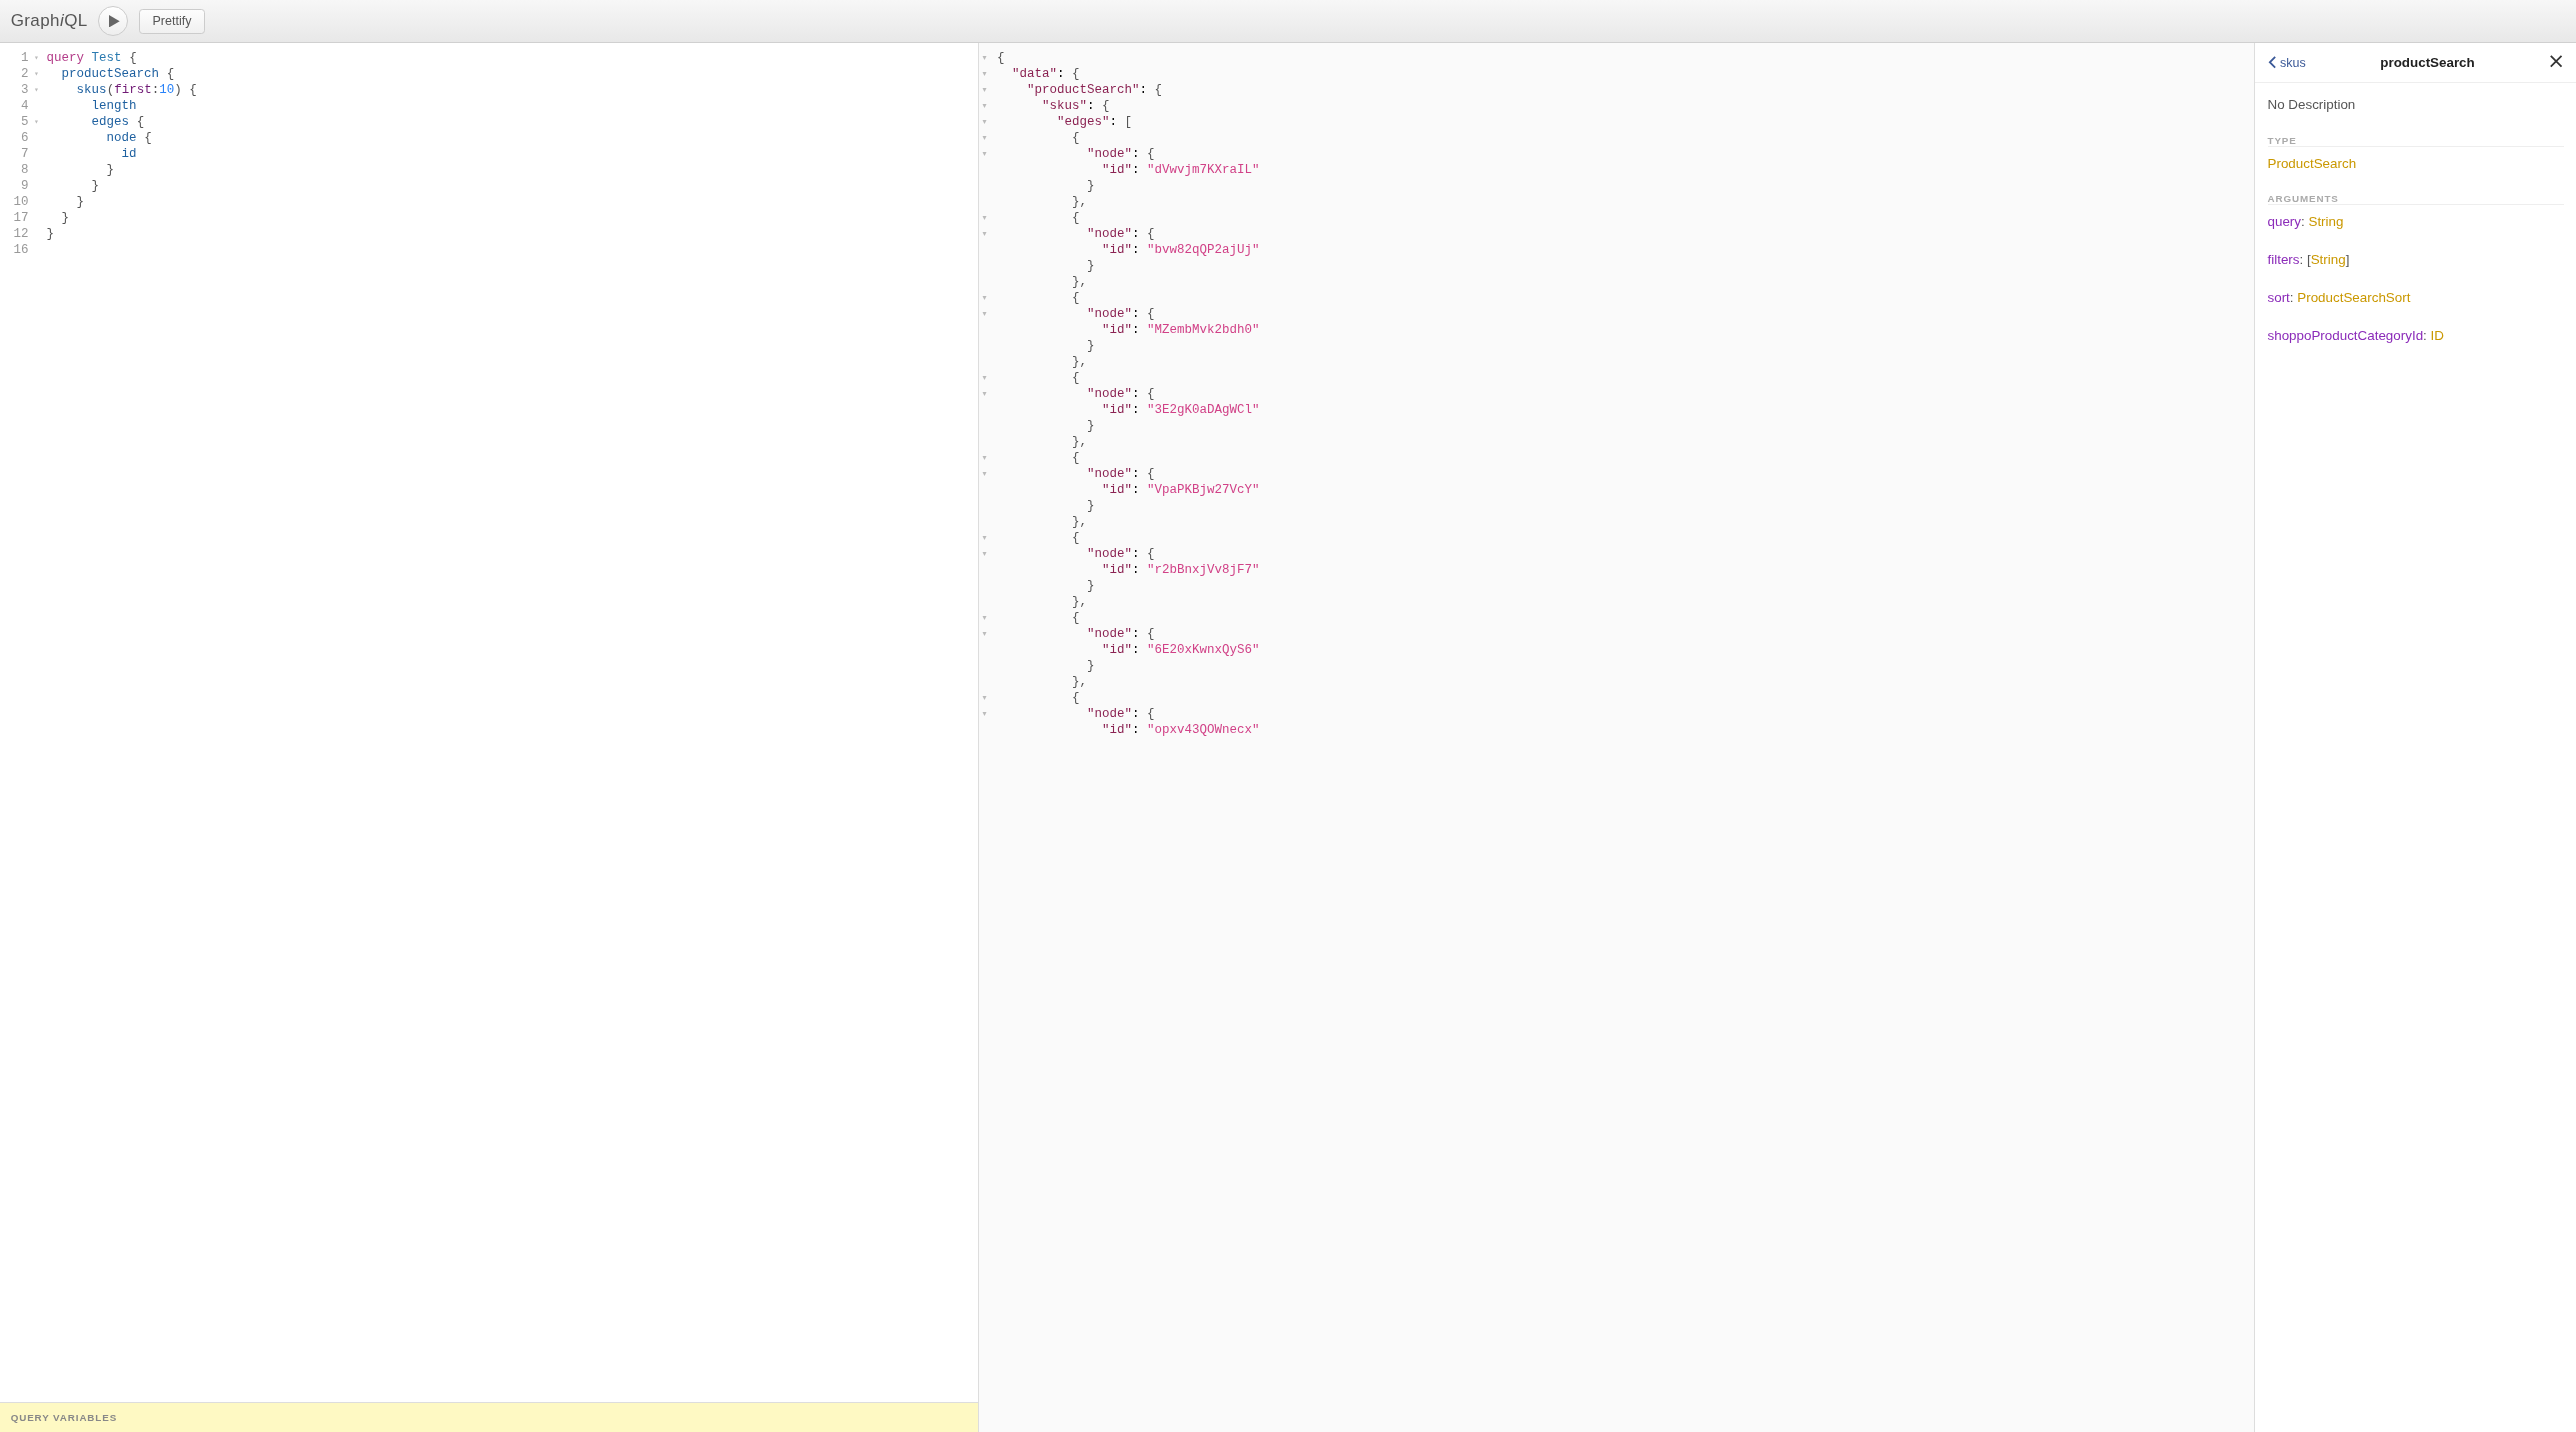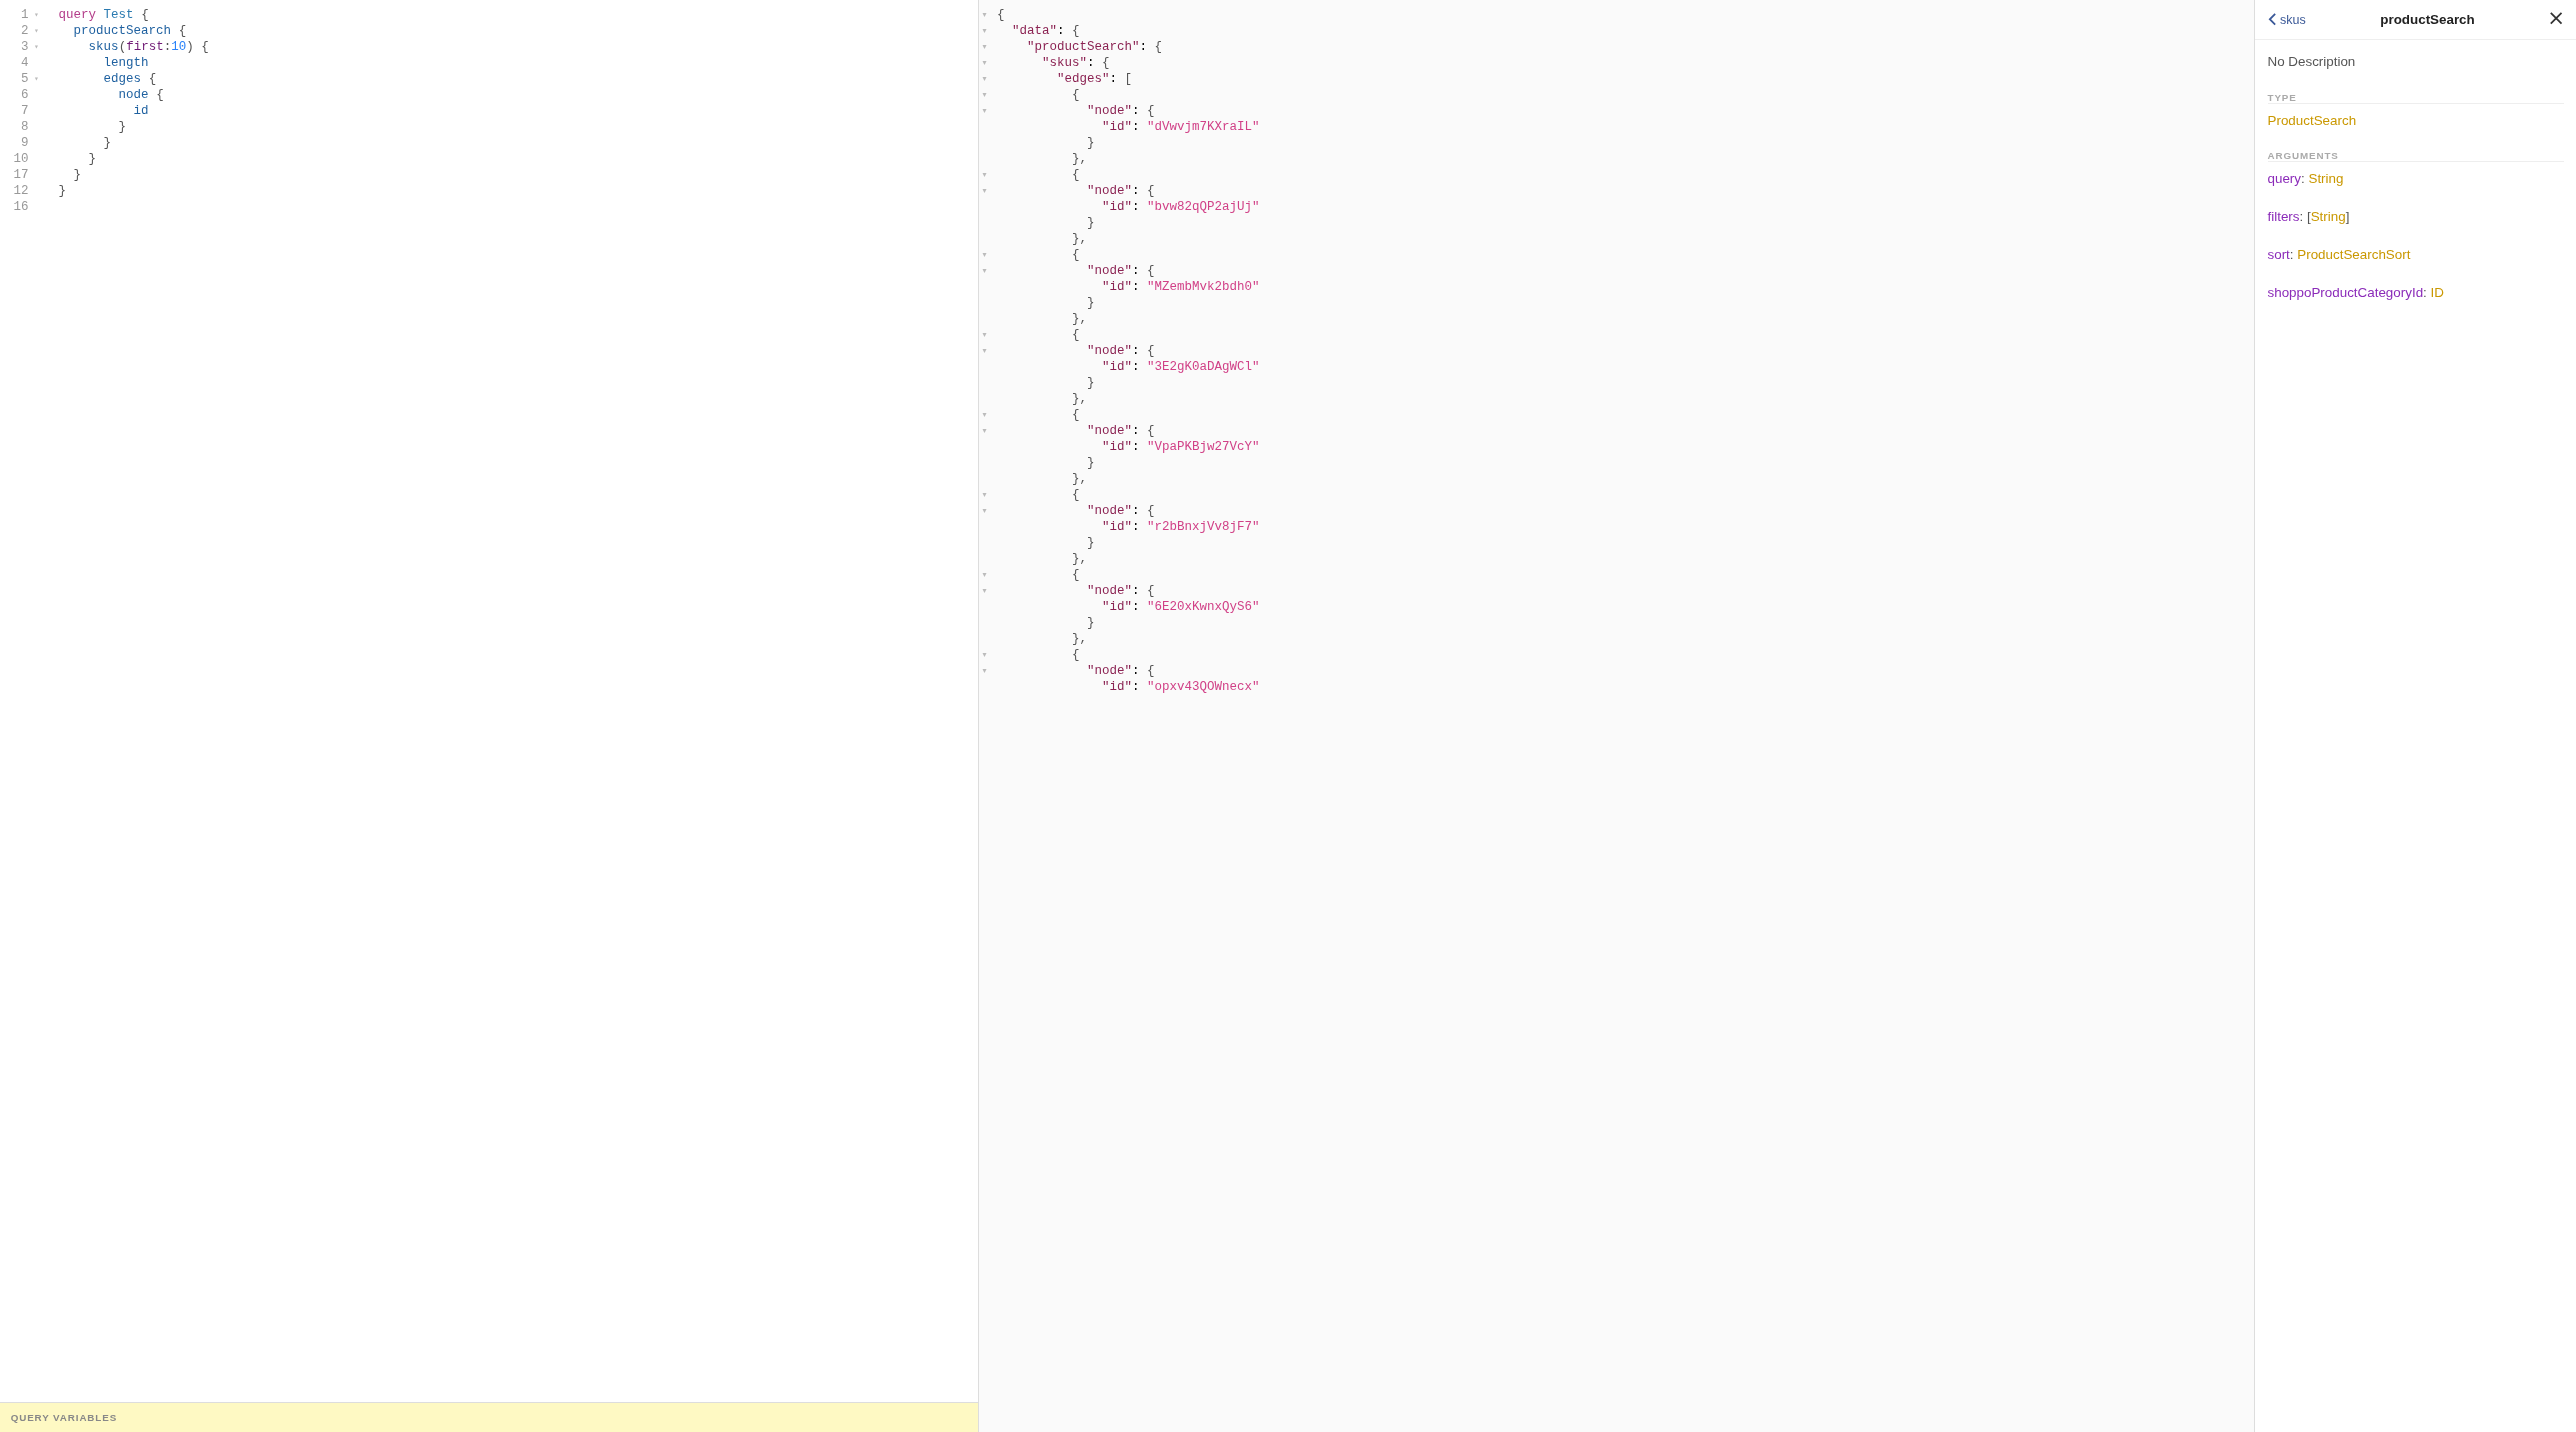--- a/index.html
+++ b/index.html
@@ -16,21 +16,21 @@
     .main { display: flex; flex: 1; overflow: hidden; }
 
     .editor-pane { width: 38%; display: flex; flex-direction: column; border-right: 0.9px solid #ddd; background: #fff; }
     .editor-scroll { flex: 1; overflow: auto; position: relative; }
     .code-container { display: flex; font-family: Menlo, Monaco, "Courier New", monospace; font-size: 12.5px; line-height: 16px; padding: 7.2px 0; }
     .gutter { width: 34px; text-align: right; color: #999; user-select: none; padding-right: 1.8px; }
     .gutter div { padding-right: 3.6px; }
     .fold-col { width: 9px; color: #bbb; font-size: 8px; user-select: none; }
     .fold-col div { height: 16px; display: flex; align-items: center; }
     .code-lines { flex: 1; padding-left: 3.6px; white-space: pre; }
-    .code-lines div { height: 16px; margin-left: 12px; }
+    .code-lines div { height: 16px; }
 
     .kw { color: #b33c89; }
     .def { color: #2a7ab0; }
     .attr { color: #701a75; }
     .prop { color: #1f61a0; }
     .num { color: #2882f9; }
     .punc { color: #555; }
     .brace { color: #555; }
 
     .query-vars { border-top: 0.9px solid #ddd; padding: 9px 10.7px; font-size: 9.8px; letter-spacing: 0.9px; color: #888; text-transform: uppercase; font-weight: 600; background: #fef9c3; cursor: row-resize; }
@@ -57,20 +57,31 @@
     .docs-arg-list { display: flex; flex-direction: column; gap: 23px; font-size: 13.4px; }
     .arg-name { color: #8b2bb9; }
     .arg-colon { color: #555; }
     .arg-type { color: #ca9800; cursor: pointer; }
     .arg-bracket { color: #555; }
   </style>
 </head>
 <body>
 
 <div class="app">
+  <div class="toolbar">
+    <div class="logo">
+      <span>Graph</span><i>i</i><span>QL</span>
+    </div>
+    <button class="run-btn">
+      <svg viewBox="0 0 12 14">
+          <path d="M0 0 L12 7 L0 14 Z"></path>
+        </svg>
+    </button>
+    <button class="prettify-btn">Prettify</button>
+  </div>
 
   <div class="main">
 
     <div class="editor-pane">
       <div class="editor-scroll">
         <div class="code-container">
           <div class="gutter" id="editor-gutter">
               <div>1</div>
               <div>2</div>
               <div>3</div>

